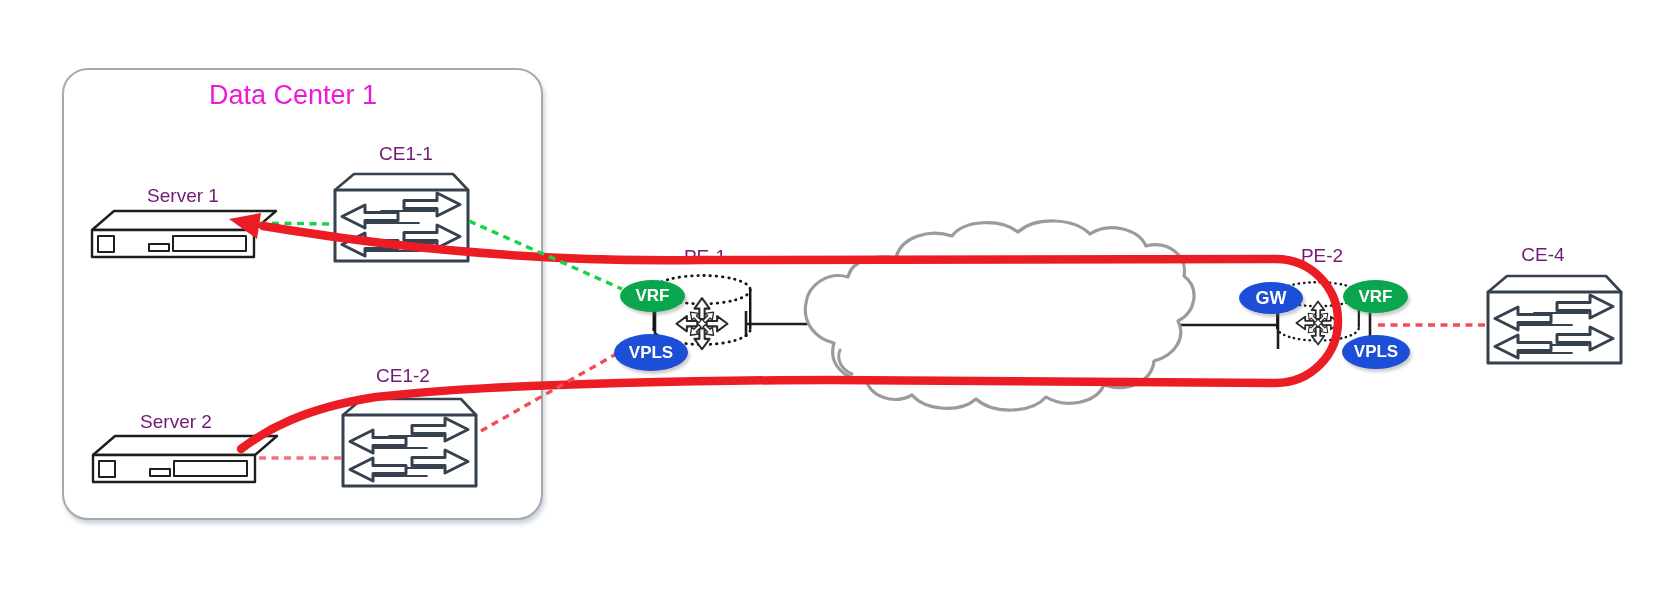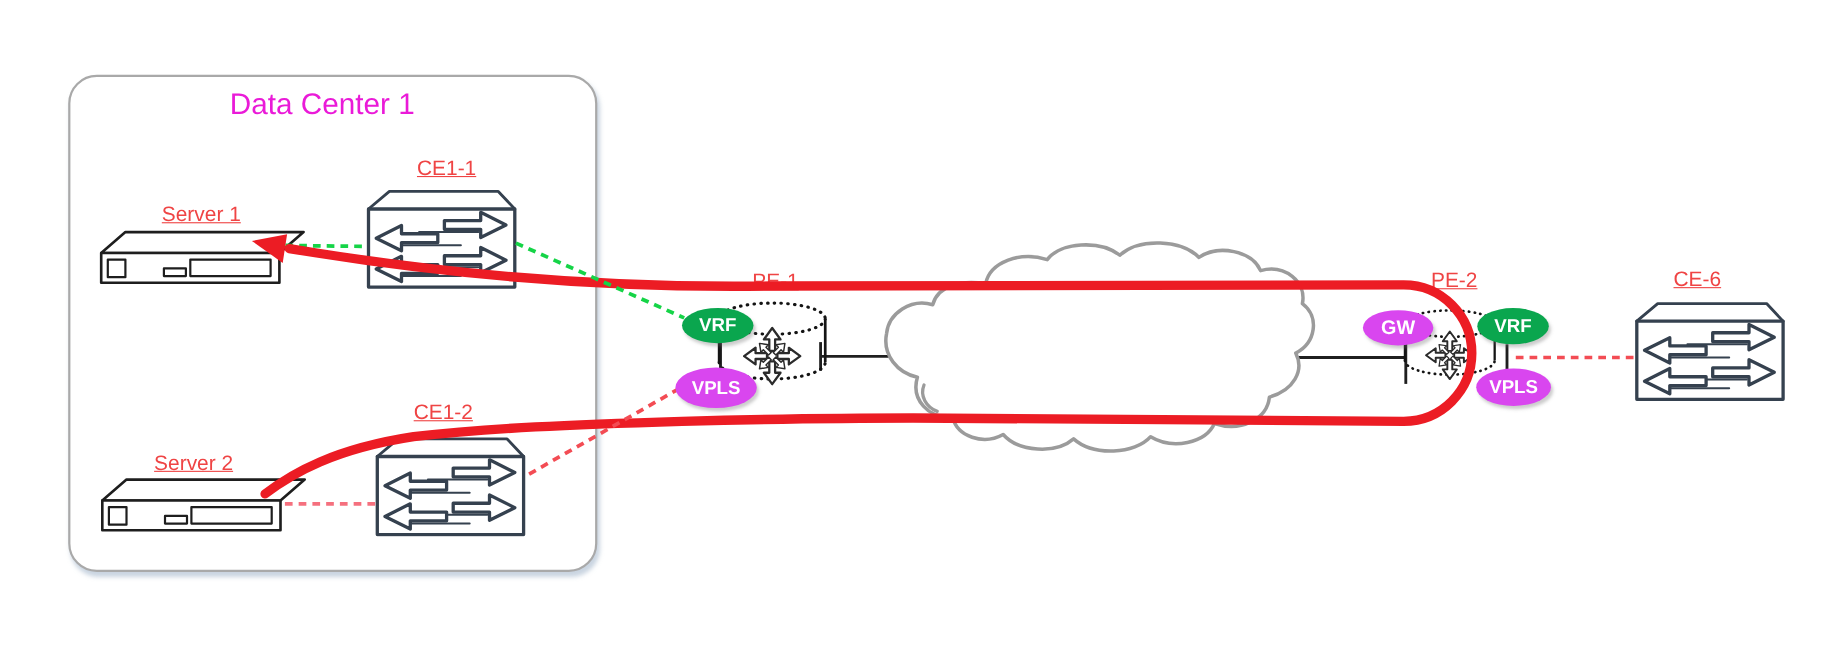--- a/index.html
+++ b/index.html
@@ -15,35 +15,35 @@
   }
   .labels-under{z-index:1;}
   svg.lines{z-index:2;}
   .labels-over{z-index:3;}
   .dc-title{
     position:absolute;left:293px;top:80px;transform:translateX(-50%);
     color:#ea1ad8;font-size:27px;white-space:nowrap;
   }
   .node-label{
     position:absolute;transform:translateX(-50%);
-    color:#ef4444;font-size:19px;white-space:nowrap;text-decoration:underline;
+    color:#701a75;font-size:19px;white-space:nowrap;
   }
   .lbl-server1{left:183px;top:185px;}
   .lbl-ce11{left:406px;top:143px;}
   .lbl-server2{left:176px;top:411px;text-align:center;}
   .lbl-ce12{left:403px;top:365px;}
   .lbl-pe1{left:705px;top:246px;}
   .lbl-pe2{left:1322px;top:245px;}
   .lbl-ce2{left:1543px;top:244px;}
   .badge{
     position:absolute;border-radius:50%;display:flex;align-items:center;justify-content:center;
     color:#fff;font-weight:bold;box-shadow:2px 3px 3px rgba(110,110,110,.35);
   }
   .badge.green{background:#0aa64e;}
-  .badge.red{background:#d946ef;}
+  .badge.red{background:#1d4ed8;}
   .b-vrf1{left:620px;top:280px;width:65px;height:32px;font-size:17px;}
   .b-vpls1{left:614px;top:334px;width:74px;height:37px;font-size:17px;}
   .b-gw{left:1239px;top:282px;width:64px;height:32px;font-size:18px;}
   .b-vrf2{left:1343px;top:280px;width:65px;height:33px;font-size:17px;}
   .b-vpls2{left:1342px;top:335px;width:68px;height:34px;font-size:17px;}
   .cloud-label{
     position:absolute;left:1017px;top:289px;transform:translateX(-50%);
     text-align:center;color:#8093ab;font-weight:bold;font-size:17.5px;
     line-height:26px;letter-spacing:.5px;white-space:nowrap;
   }
@@ -56,21 +56,21 @@
   <div class="dc-box"></div>
 
   <div class="layer labels-under">
     <div class="dc-title">Data Center 1</div>
     <div class="node-label lbl-server1">Server 1</div>
     <div class="node-label lbl-ce11">CE1-1</div>
     <div class="node-label lbl-server2">Server 2</div>
     <div class="node-label lbl-ce12">CE1-2</div>
     <div class="node-label lbl-pe1">PE-1</div>
     <div class="node-label lbl-pe2">PE-2</div>
-    <div class="node-label lbl-ce2">CE-6</div>
+    <div class="node-label lbl-ce2">CE-4</div>
   </div>
 
   <svg class="layer lines" viewBox="0 0 1663 591">
     <defs>
       <symbol id="sym-switch" viewBox="0 0 140 95">
         <g fill="#fff" stroke="#35414f" stroke-width="3" stroke-linejoin="round" stroke-linecap="round">
           <path d="M4,22 L23,6 L122,6 L137,22" fill="none" stroke-width="2.6"></path>
           <rect x="4" y="22" width="133" height="71"></rect>
           <path d="M50,43 H104 M30,55 H88 M50,75 H104 M30,83 H88" stroke-width="1.8" fill="none"></path>
           <path d="M73,32.5 H106 V25 L129,36.5 L106,48 V40.5 H73 Z"></path>

